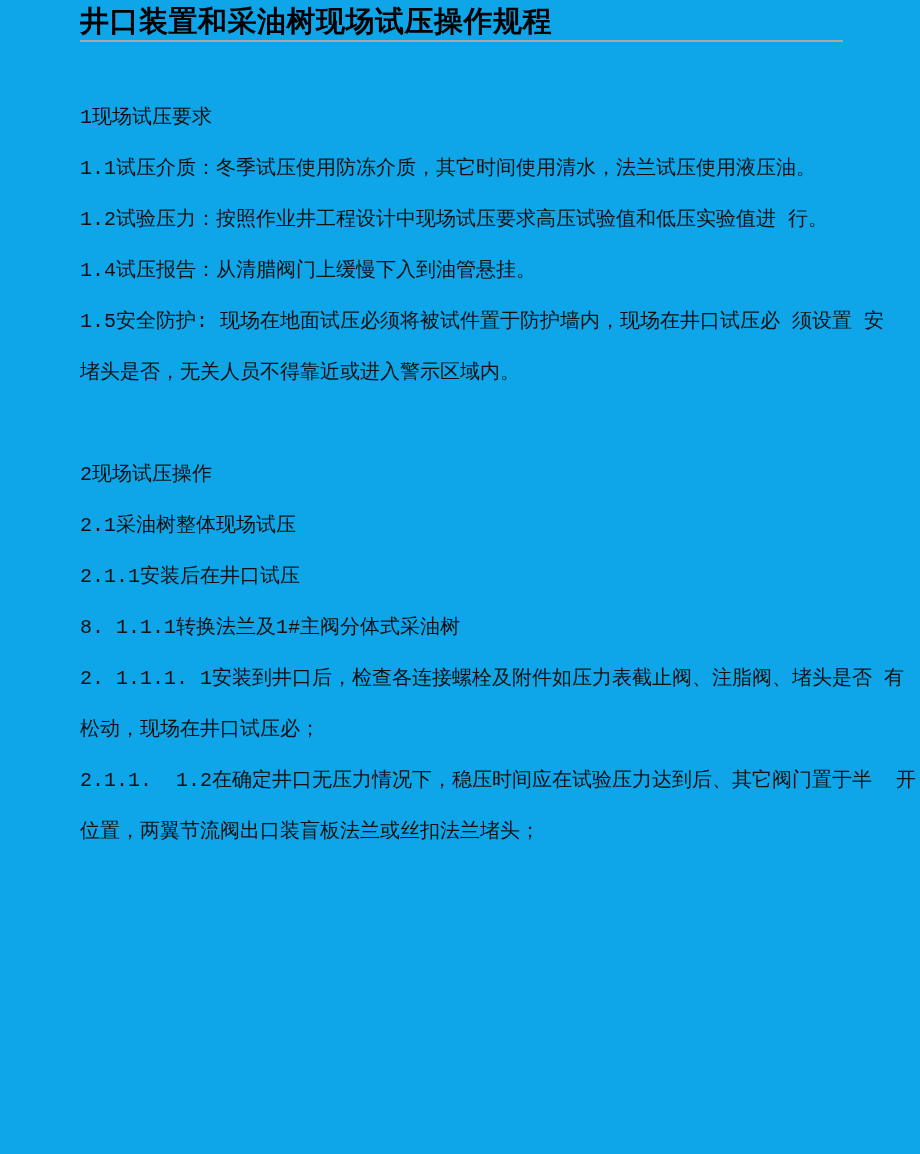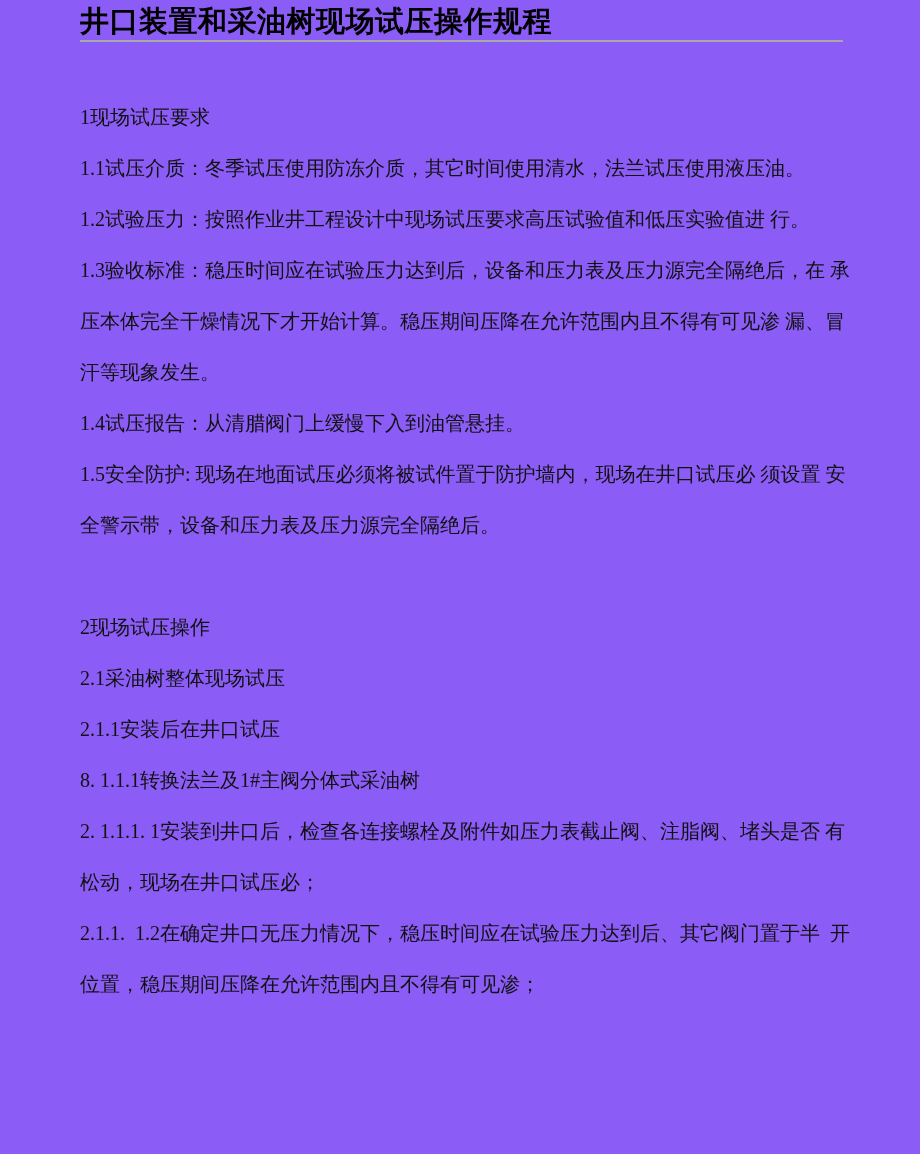--- a/index.html
+++ b/index.html
@@ -1,20 +1,20 @@
 <!DOCTYPE html>
 <html><head>
 <meta charset="utf-8">
 <style>
   html, body { margin: 0; padding: 0; background: #ffffff; }
   .page {
     position: relative;
     width: 920px;
     height: 1154px;
-    background: #8b5cf6;
+    background: #0ea5e9;
     overflow: hidden;
     color: #000000;
     font-family: "Liberation Serif", serif;
   }
   .content {
     padding: 0 70px 0 80px;
   }
   .doc-title {
     margin: 0;
     padding-top: 3px;
@@ -27,20 +27,21 @@
     white-space: pre;
   }
   .title-rule {
     height: 0;
     border-bottom: 2px solid #a8a8a8;
     margin-top: 1px;
     width: 763px;
   }
   .body {
     margin-top: 50px;
+    font-family: Liberation Mono, monospace;
   }
   .line {
     margin: 0;
     font-size: 20px;
     height: 51px;
     line-height: 51px;
     white-space: pre;
     color: #111111;
   }
   .para { margin: 0; padding: 0; }
@@ -62,33 +63,28 @@
       </div>
 
       <div class="para">
         <p class="line">1.1试压介质：冬季试压使用防冻介质，其它时间使用清水，法兰试压使用液压油。</p>
       </div>
 
       <div class="para">
         <p class="line">1.2试验压力：按照作业井工程设计中现场试压要求高压试验值和低压实验值进 行。</p>
       </div>
 
-      <div class="para">
-        <p class="line">1.3验收标准：稳压时间应在试验压力达到后，设备和压力表及压力源完全隔绝后，在 承</p>
-        <p class="line">压本体完全干燥情况下才开始计算。稳压期间压降在允许范围内且不得有可见渗 漏、冒</p>
-        <p class="line">汗等现象发生。</p>
-      </div>
 
       <div class="para">
         <p class="line">1.4试压报告：从清腊阀门上缓慢下入到油管悬挂。</p>
       </div>
 
       <div class="para">
         <p class="line">1.5安全防护: 现场在地面试压必须将被试件置于防护墙内，现场在井口试压必 须设置 安</p>
-        <p class="line">全警示带，设备和压力表及压力源完全隔绝后。</p>
+        <p class="line">堵头是否，无关人员不得靠近或进入警示区域内。</p>
       </div>
 
       <div class="spacer-line"></div>
 
       <div class="para">
         <p class="line">2现场试压操作</p>
       </div>
 
       <div class="para">
         <p class="line">2.1采油树整体现场试压</p>
@@ -102,21 +98,21 @@
         <p class="line">8. 1.1.1转换法兰及1#主阀分体式采油树</p>
       </div>
 
       <div class="para">
         <p class="line">2. 1.1.1. 1安装到井口后，检查各连接螺栓及附件如压力表截止阀、注脂阀、堵头是否 有</p>
         <p class="line">松动，现场在井口试压必；</p>
       </div>
 
       <div class="para">
         <p class="line">2.1.1.  1.2在确定井口无压力情况下，稳压时间应在试验压力达到后、其它阀门置于半  开</p>
-        <p class="line">位置，稳压期间压降在允许范围内且不得有可见渗；</p>
+        <p class="line">位置，两翼节流阀出口装盲板法兰或丝扣法兰堵头；</p>
       </div>
 
       <div class="para">
       </div>
 
     </div>
   </div>
 </div>
 
 </body></html>

